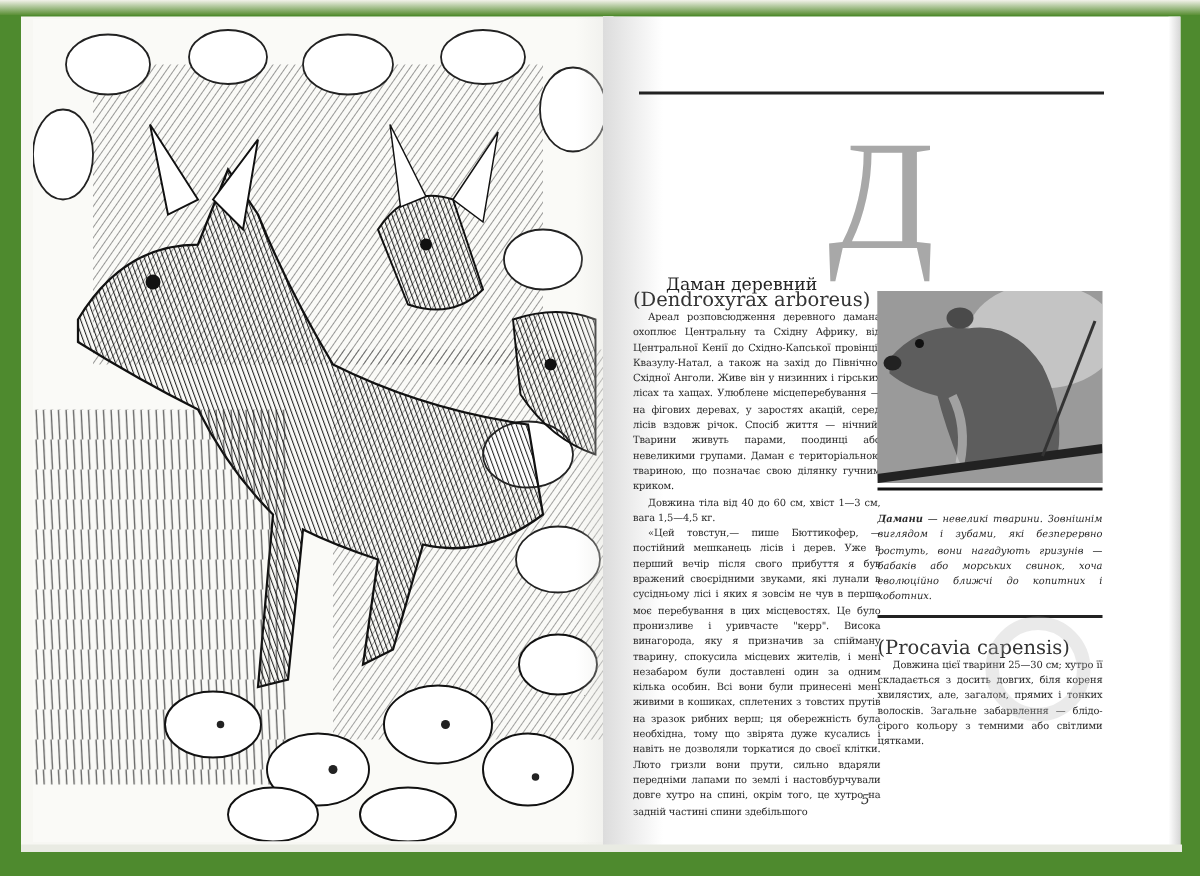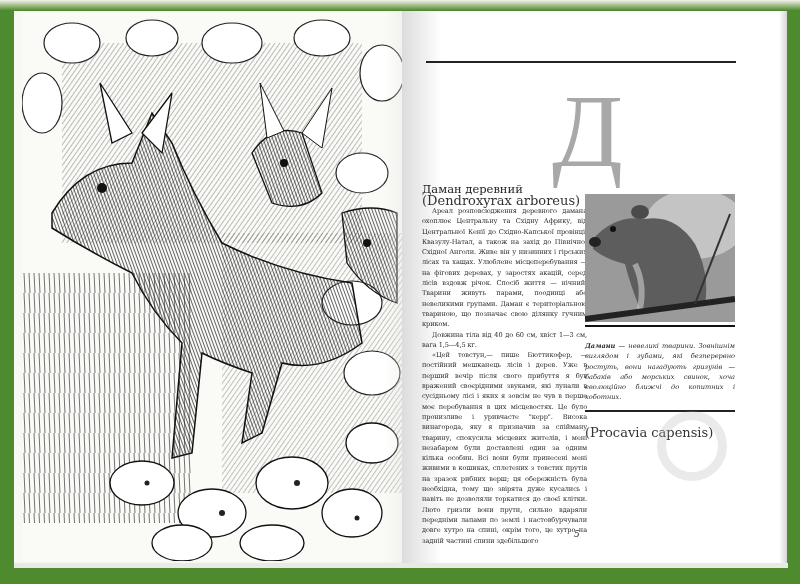--- a/index.html
+++ b/index.html
@@ -54,21 +54,21 @@
       position: absolute; left: 150px; top: 70px; width: 70px; height: 100px;
       font-family: "Liberation Serif", "DejaVu Serif", serif;
       font-size: 104px; line-height: 100px; color: #a8a8a8; text-align: center;
     }
 
     .col { position: absolute; color: #222; }
     .col-1 { left: 20px; top: 171px; width: 165px; }
     .col-2 { left: 183px; top: 171px; width: 150px; }
 
     .heading {
-      font-family: "DejaVu Serif", serif; font-size: 11.5px; line-height: 14px; color: #222;
+      font-family: "DejaVu Serif", serif; font-size: 11.5px; line-height: 14px; color: #222; margin-left: 22px;
     }
     .latin {
       font-size: 13px; line-height: 10px; color: #333;
     }
     .p {
       font-size: 6.6px; line-height: 10.3px; text-align: justify; color: #2a2a2a;
       text-indent: 10px; letter-spacing: -0.1px;
     }
 
     .photo {
@@ -192,19 +192,20 @@
         <path d="M0 125 L150 105" stroke="#222" stroke-width="6"></path>
         <path d="M110 110 L145 20" stroke="#333" stroke-width="2"></path>
       </svg>
     </div>
     <div class="photo-rule"></div>
     <div class="caption">
       <b>Дамани</b><span> — невеликі тварини. Зовнішнім виглядом і зубами, які безперервно ростуть, вони нагадують гризунів — бабаків або морських свинок, хоча еволюційно ближчі до копитних і хоботних.</span>
     </div>
     <div class="caption-rule"></div>
     <div class="latin">(Procavia capensis)</div>
+    <p class="p">Довжина цієї тварини 25—30 см; хутро її складається з досить довгих, біля кореня хвилястих, але, загалом, прямих і тонких волосків. Загальне забарвлення — блідо-сірого кольору з темними або світлими цятками.</p>
   </div>
 
   <div class="watermark"></div>
   <div class="page-number">5</div>
 </div>
 
 <div class="page-edge-bottom"></div>
 
 </body></html>

